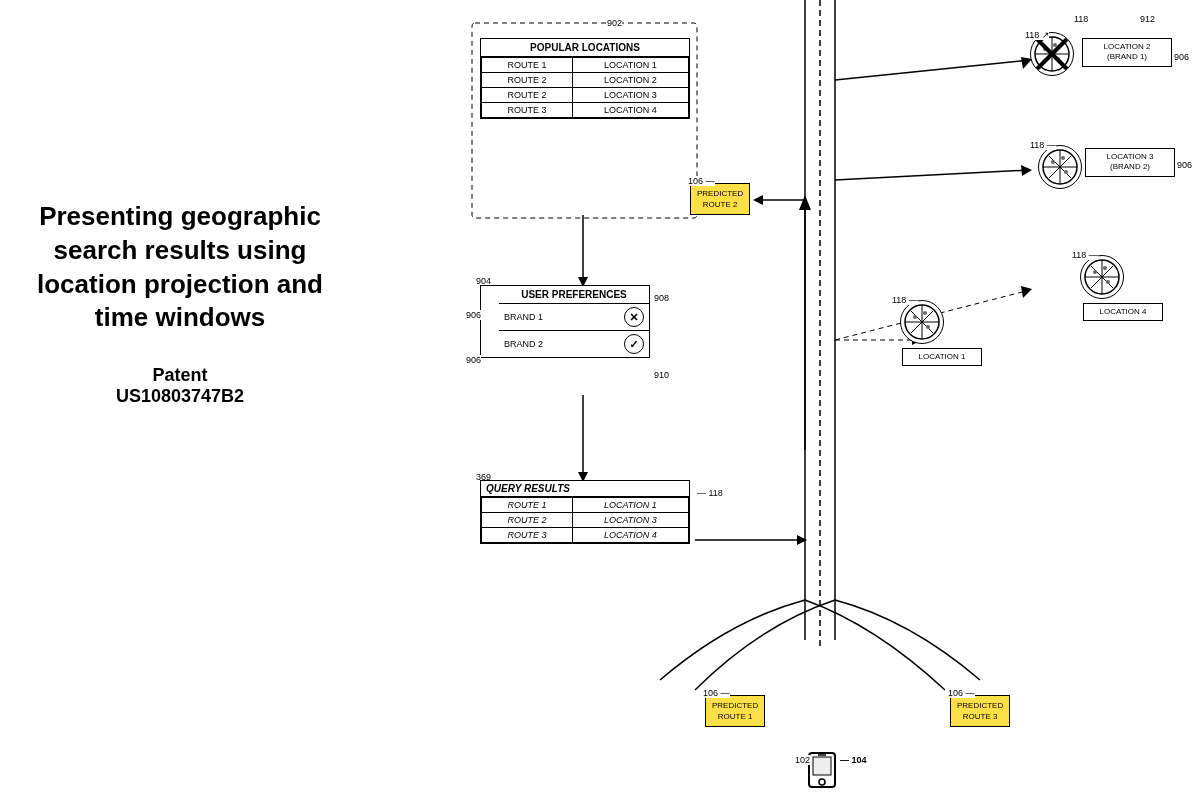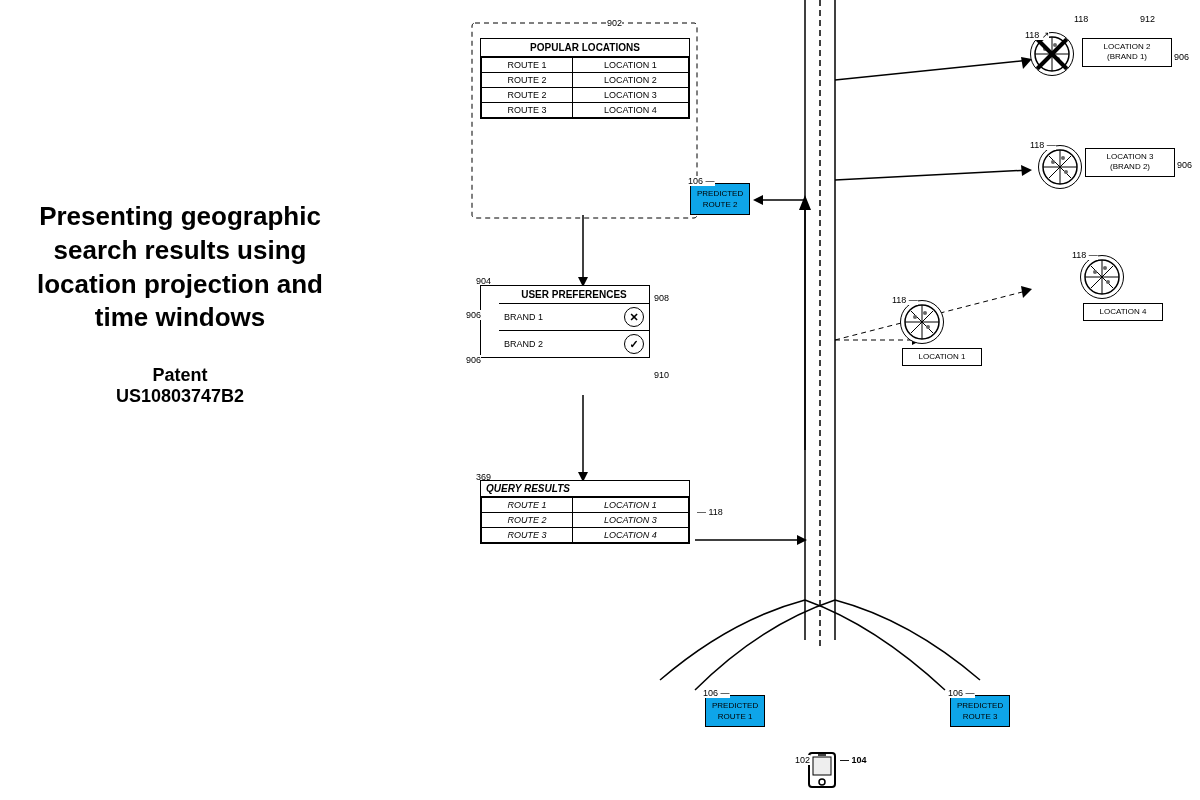--- a/index.html
+++ b/index.html
@@ -180,21 +180,21 @@
       overflow: hidden;
     }
 
     
     .pred-box {
       position: absolute;
       border: 1.5px solid #000;
       font-size: 8px;
       text-align: center;
       padding: 4px 6px;
-      background: #0ea5e9;
+      background: #fde047;
       line-height: 1.4;
     }
 
     
     .num-label {
       position: absolute;
       font-size: 9px;
       background: #fff;
     }
   </style>
@@ -314,21 +314,21 @@
             <td>LOCATION 3</td>
       </tr>
       <tr>
         <td>ROUTE 3</td>
             <td>LOCATION 4</td>
       </tr>
     </tbody>
       </table>
   </div>
 
-  <div class="num-label" style="left:347px; top:488px;margin-top:19px;">— 118</div>
+  <div class="num-label" style="left:347px; top:488px;">— 118</div>
 
   <div class="pred-box" style="left:340px; top:183px;">
     <span>PREDICTED<br>ROUTE 2</span>
   </div>
   <div class="num-label" style="left:338px; top:176px;">106 —</div>
 
   <div class="pred-box" style="left:355px; top:695px;">
     <span>PREDICTED<br>ROUTE 1</span>
   </div>
   <div class="num-label" style="left:353px; top:688px;">106 —</div>

